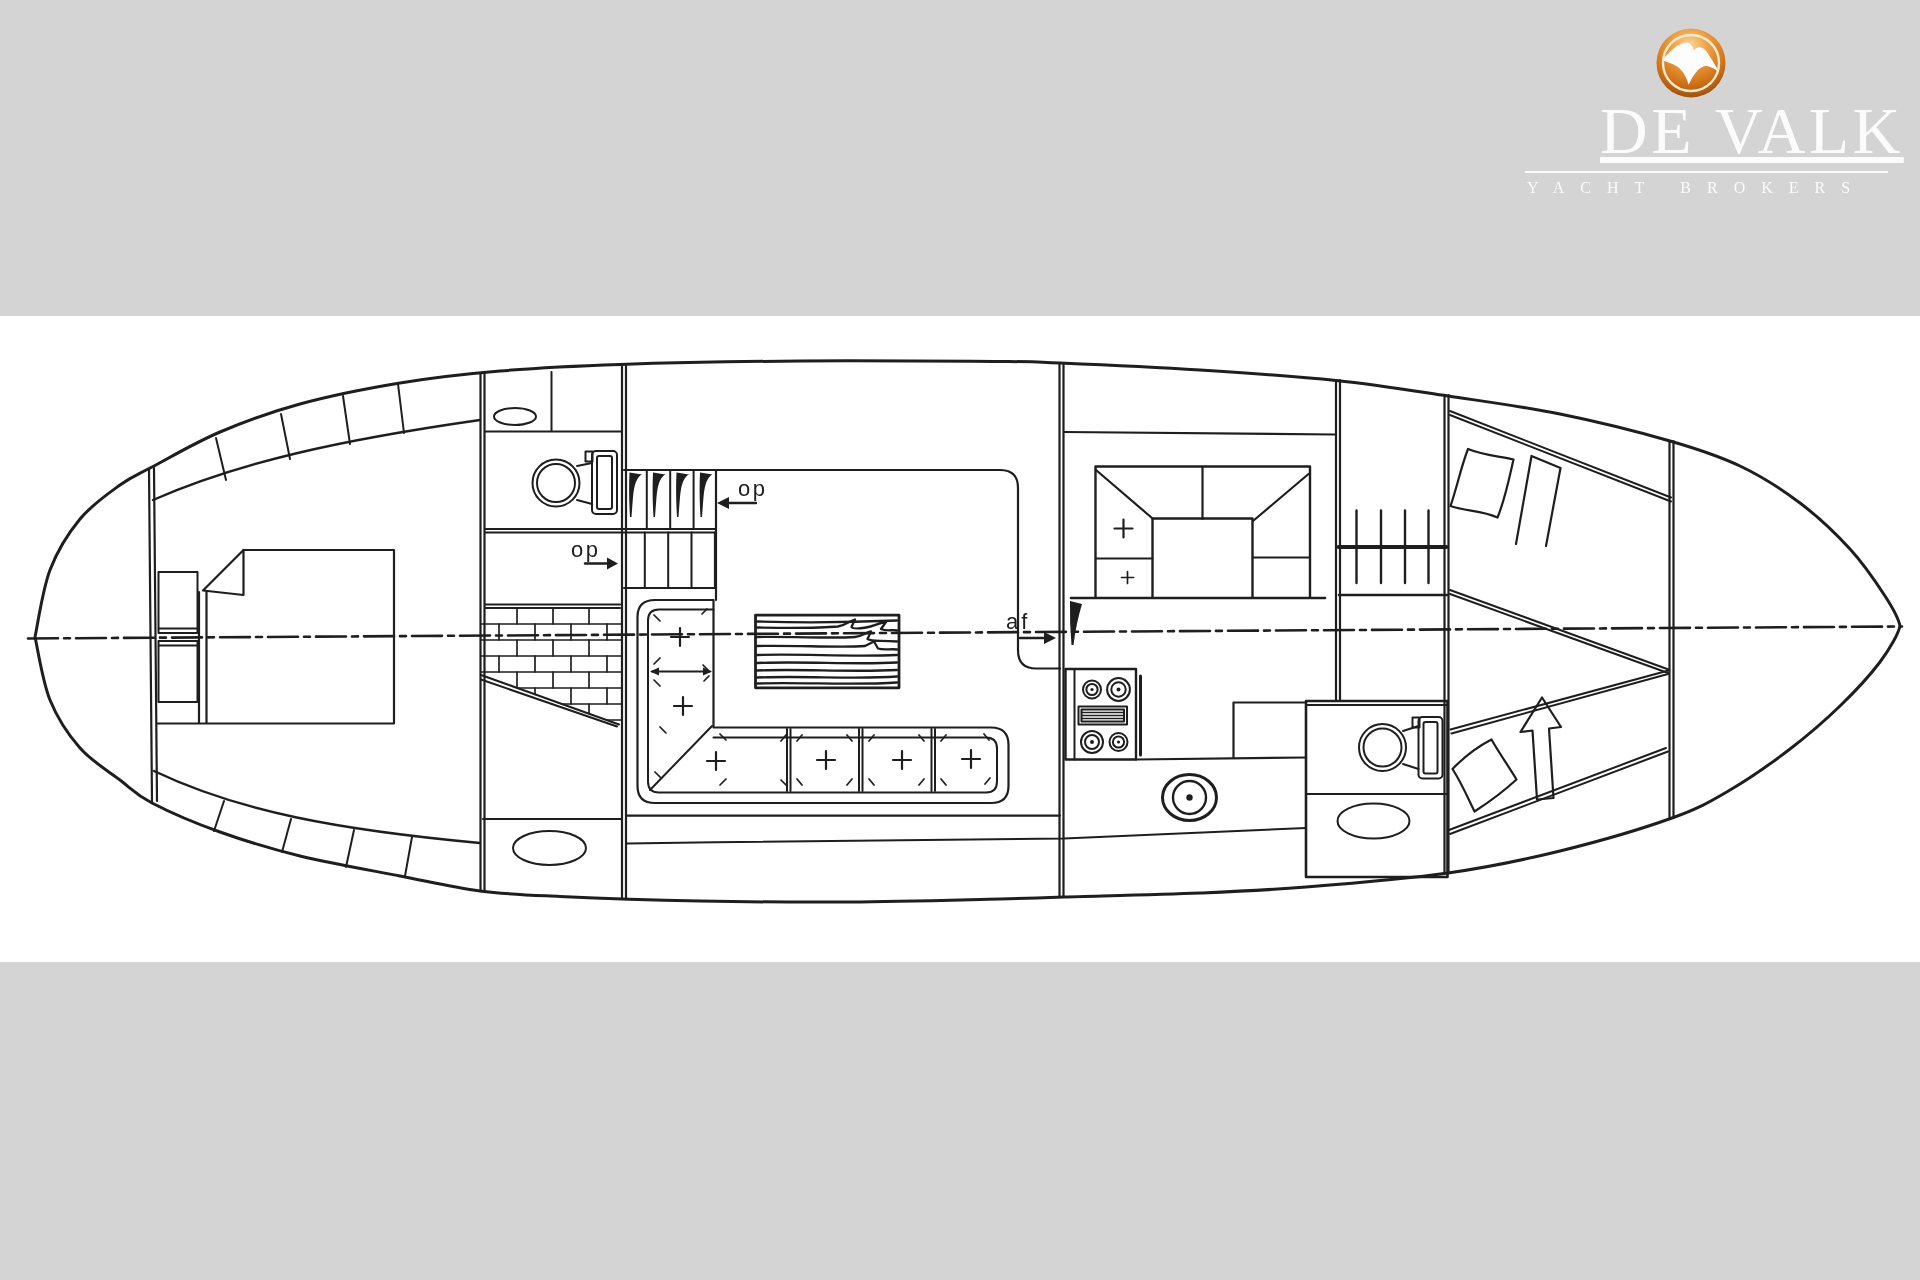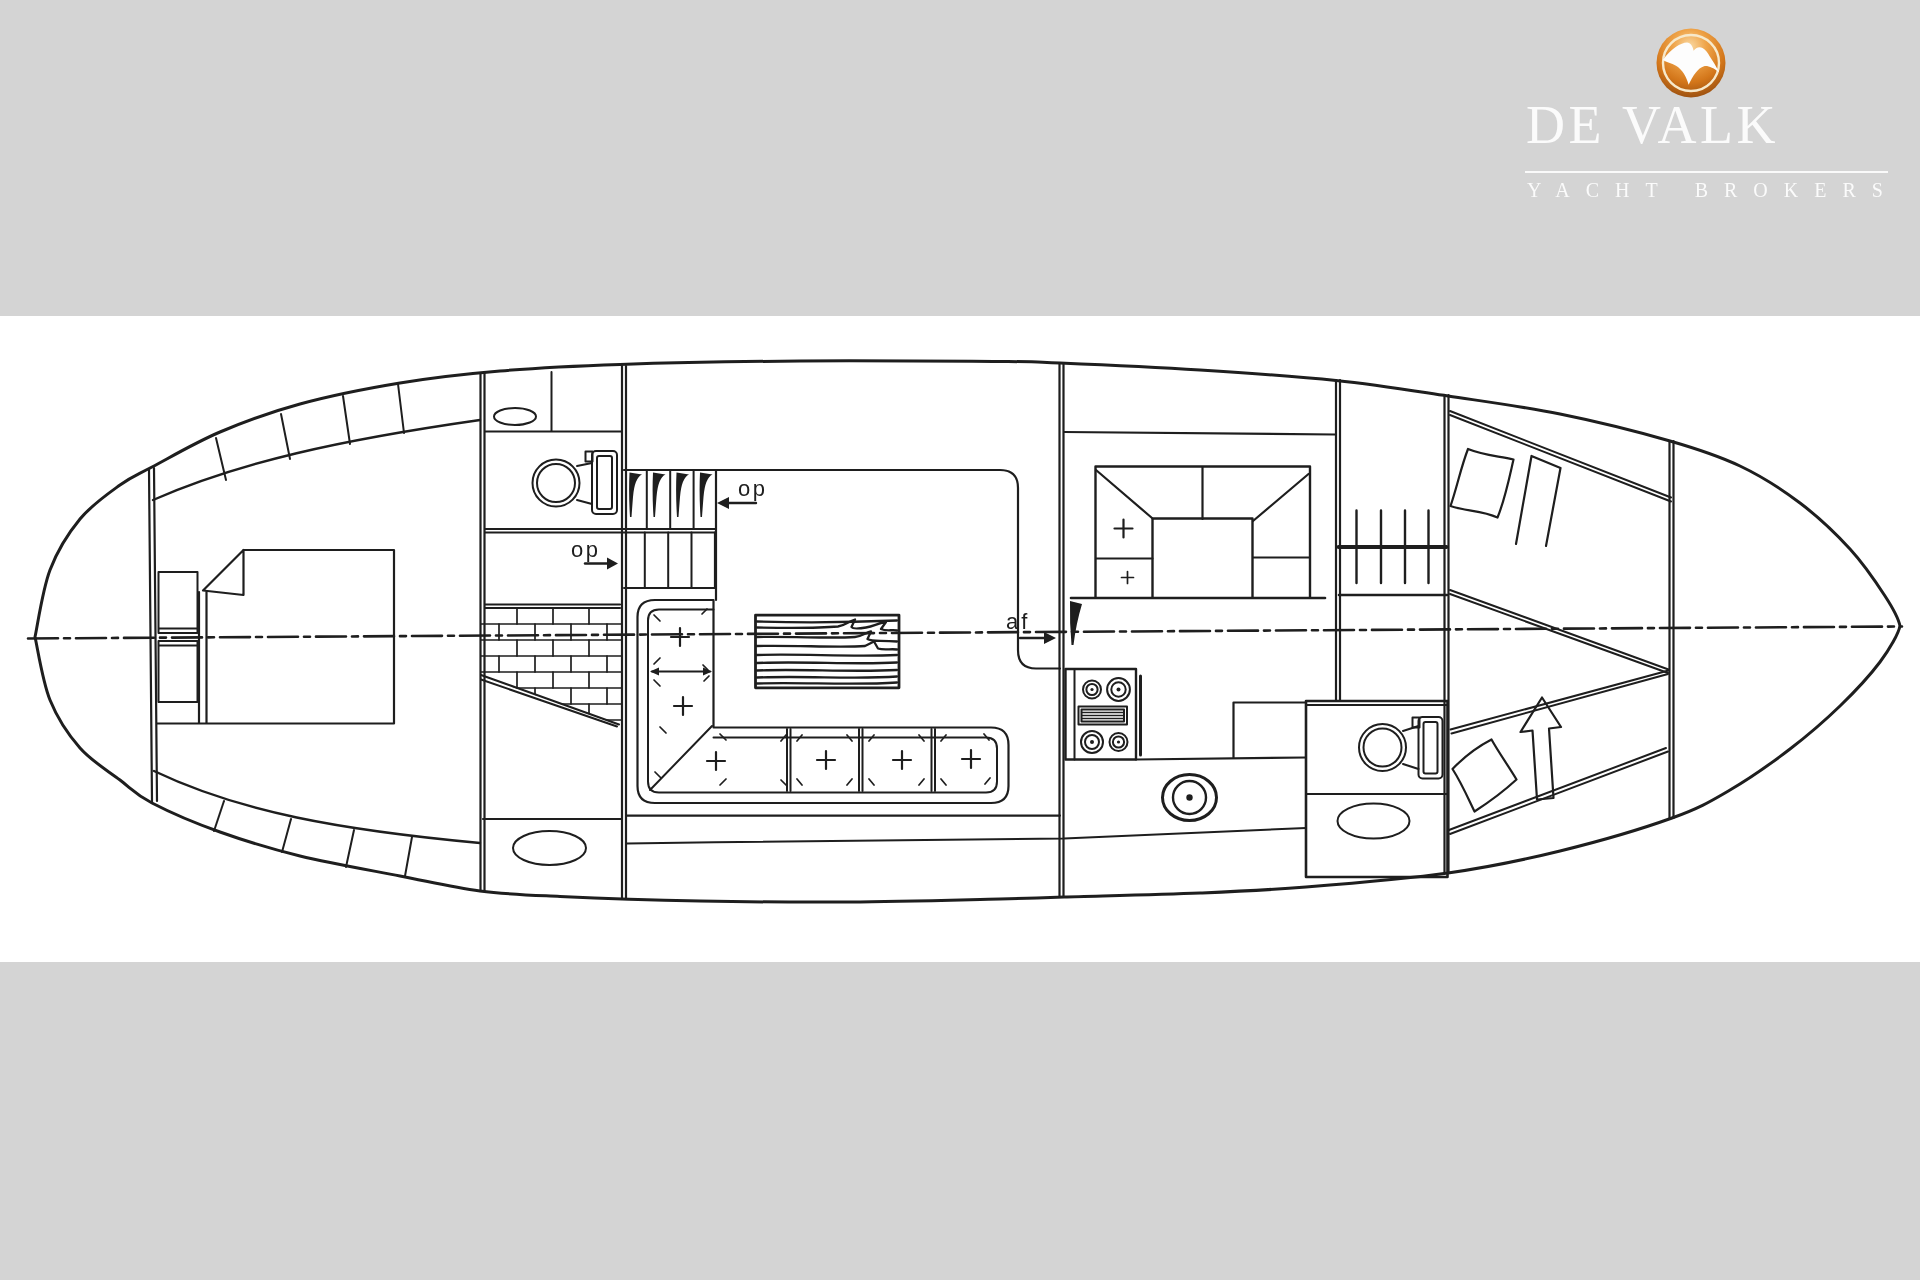--- a/index.html
+++ b/index.html
@@ -32,25 +32,25 @@
     C -0.5,-20.3 1.8,-16.5 2.6,-12.2
     C 4.5,-15 8,-17 11.5,-15
     C 14.5,-13.2 17,-10 18.5,-7
     C 21.5,-2.5 25.5,4 28.3,9.3
     C 22.5,4.8 16.5,2.2 13,3.2
     C 7,5 2,12.5 -2.4,21.8
     C -4.8,13 -8.6,6.8 -15,2.8
     C -19.5,0.2 -24.5,-0.7 -28.2,-3 Z"></path>
 </svg>
 
-<div class="devalk" style="left:1526px;top:97.7px;font-size:54px;letter-spacing:3.5px;line-height:1;white-space:nowrap;">DE&nbsp;VALK</div>
+<div class="devalk" style="left:1600px;top:97.7px;font-size:66px;letter-spacing:3.5px;line-height:1;white-space:nowrap;text-decoration:underline;">DE&nbsp;VALK</div>
 
 <div style="position:absolute;left:1525px;top:171px;width:363px;height:2.2px;background:#fafafa;"></div>
 
-<div class="devalk" style="left:1527px;top:179.6px;font-size:20px;letter-spacing:16px;line-height:1;white-space:nowrap;">YACHT&nbsp;BROKERS</div>
+<div class="devalk" style="left:1527px;top:179.6px;font-size:16px;letter-spacing:16px;line-height:1;white-space:nowrap;">YACHT&nbsp;BROKERS</div>
 
 <svg id="plan" width="1920" height="1280" viewBox="0 0 1920 1280" fill="none" stroke="#1e1e1e" stroke-width="2" stroke-linecap="round" stroke-linejoin="round">
 
   <g stroke-width="3">
   <path d="M 35,637
 C 37.5,625.8 42.5,589.7 50,570 C 57.5,550.3 68.3,533.2 80,519 C 91.7,504.8 108.0,493.7 120,485
 C 132.0,476.3 135.3,475.8 152,467 C 168.7,458.2 195.3,442.5 220,432 C 244.7,421.5 270.0,412.2 300,404
 C 330.0,395.8 366.7,388.5 400,383 C 433.3,377.5 463.3,374.1 500,371 C 536.7,367.9 570.0,366.2 620,364.5
 C 670.0,362.8 736.7,361.5 800,361 C 863.3,360.5 956.7,361.2 1000,361.5 C 1043.3,361.8 1026.7,361.6 1060,363
 C 1093.3,364.4 1154.0,367.1 1200,370 C 1246.0,372.9 1294.7,376.2 1336,380.5 C 1377.3,384.8 1410.7,390.4 1448,396

